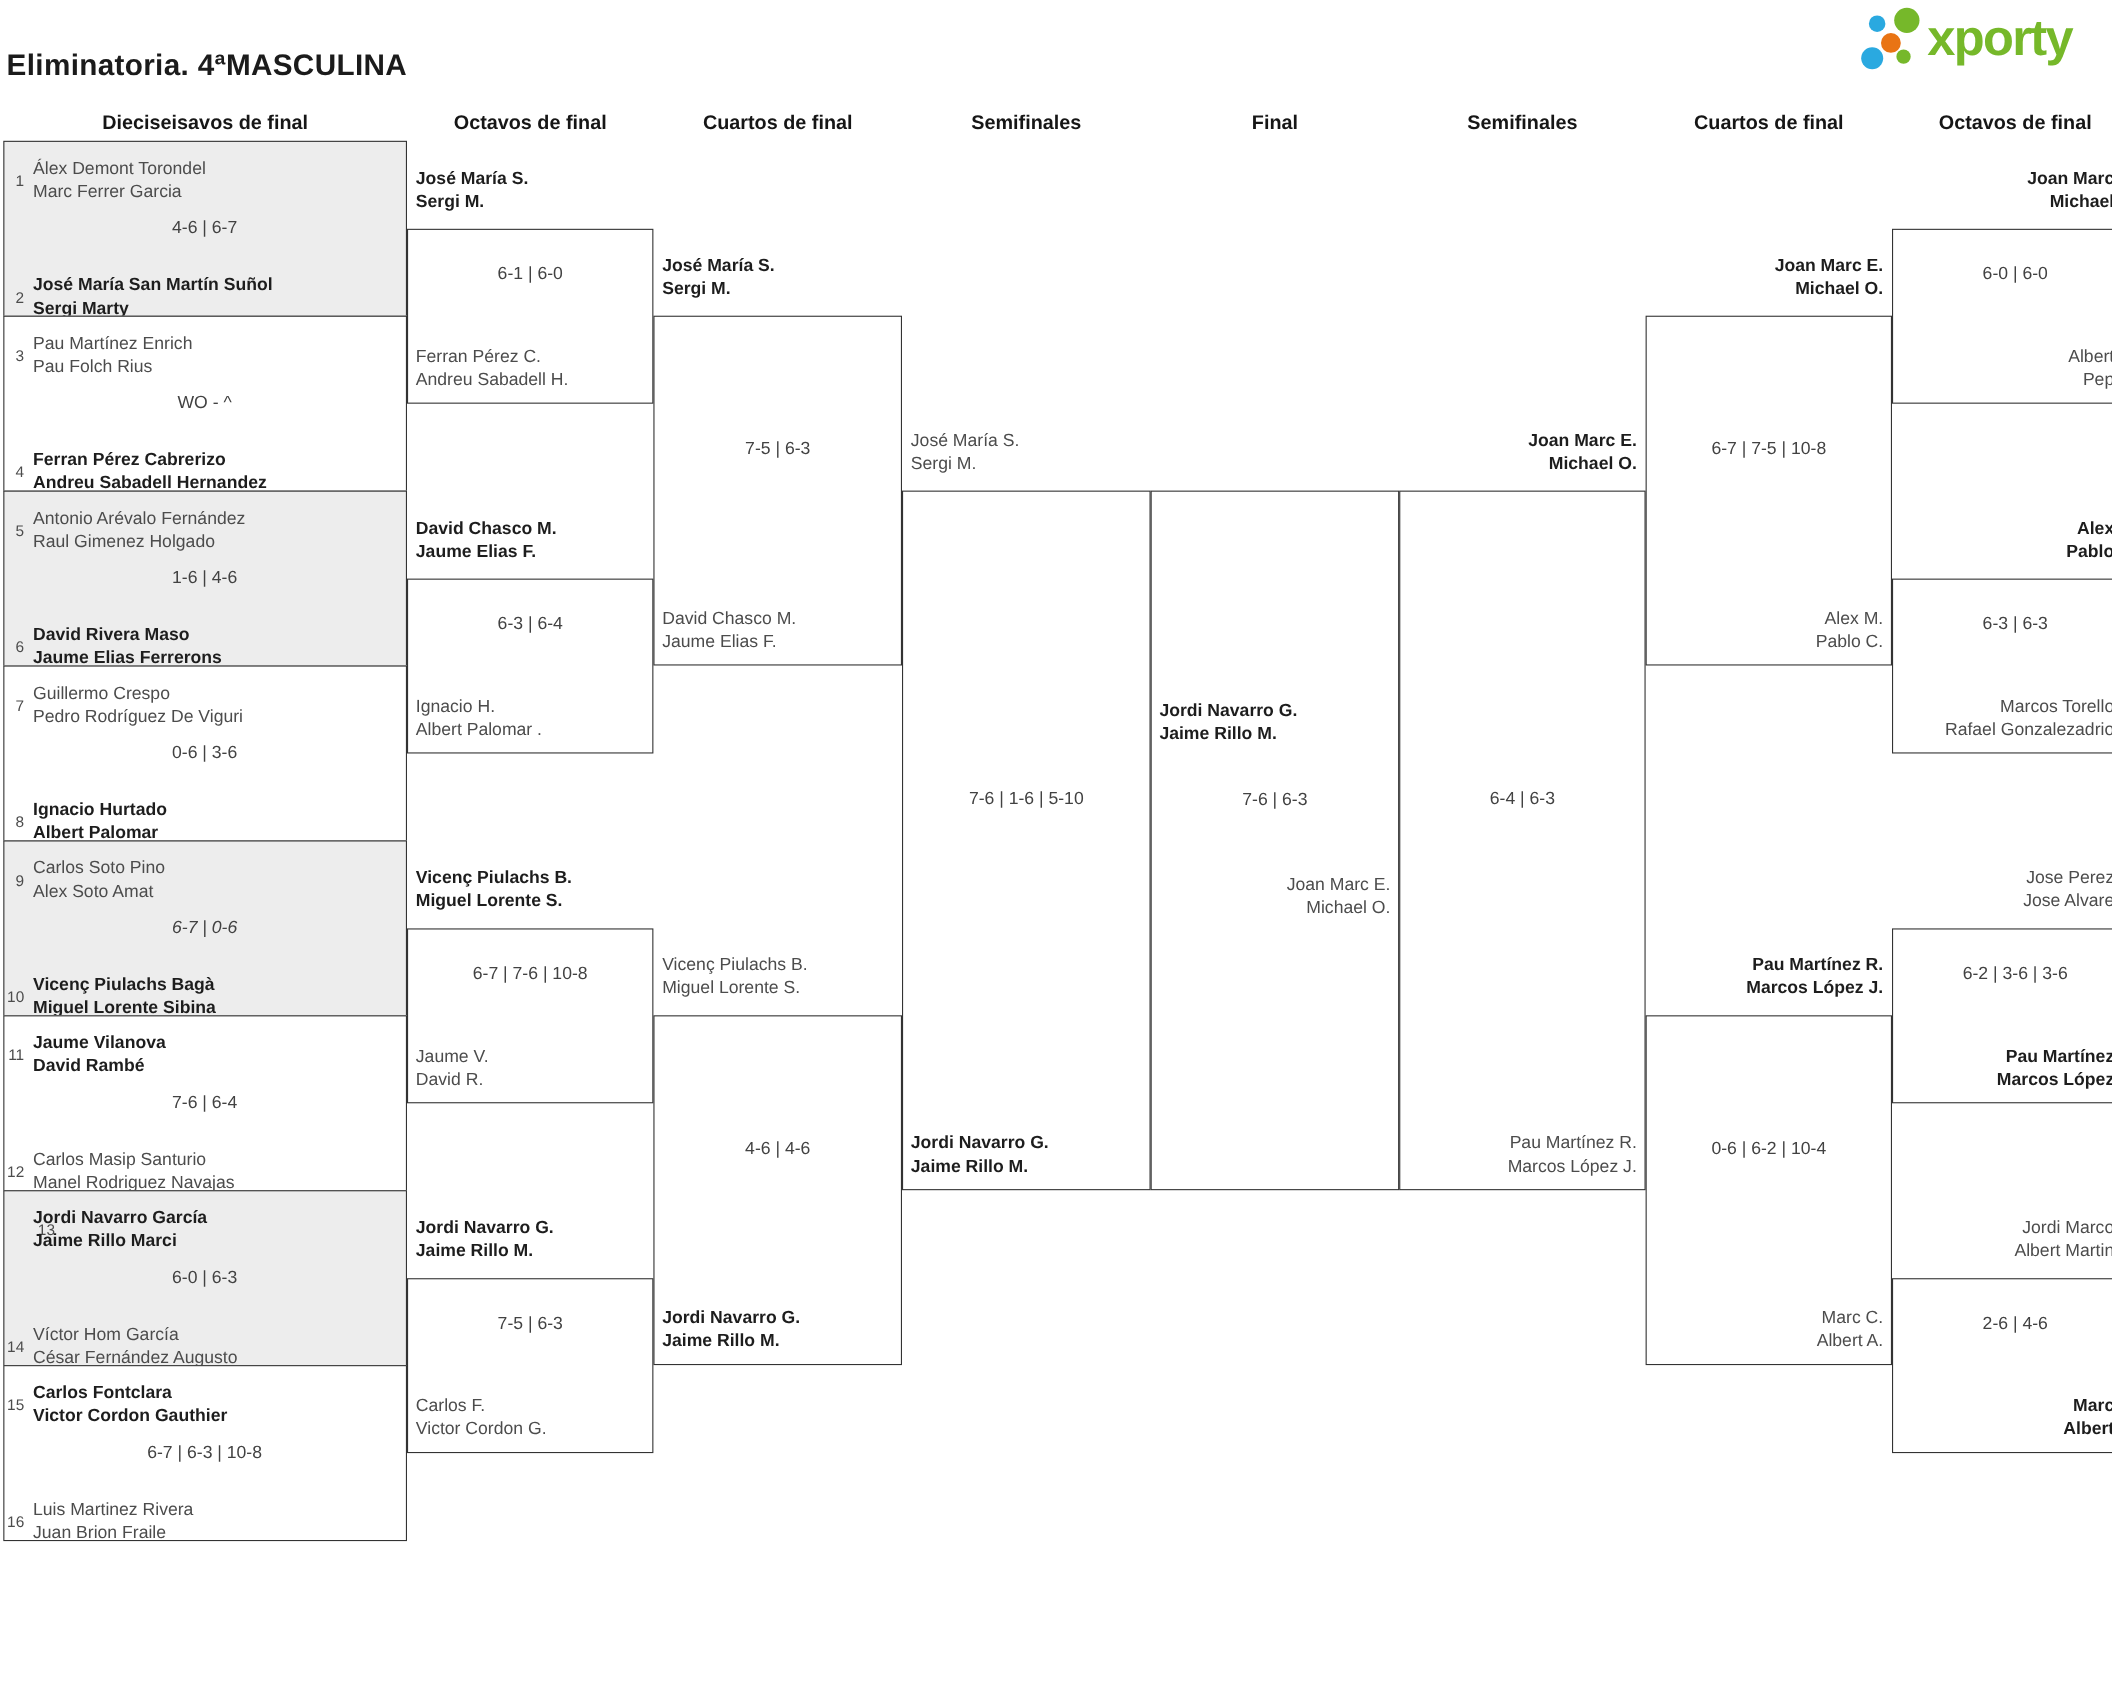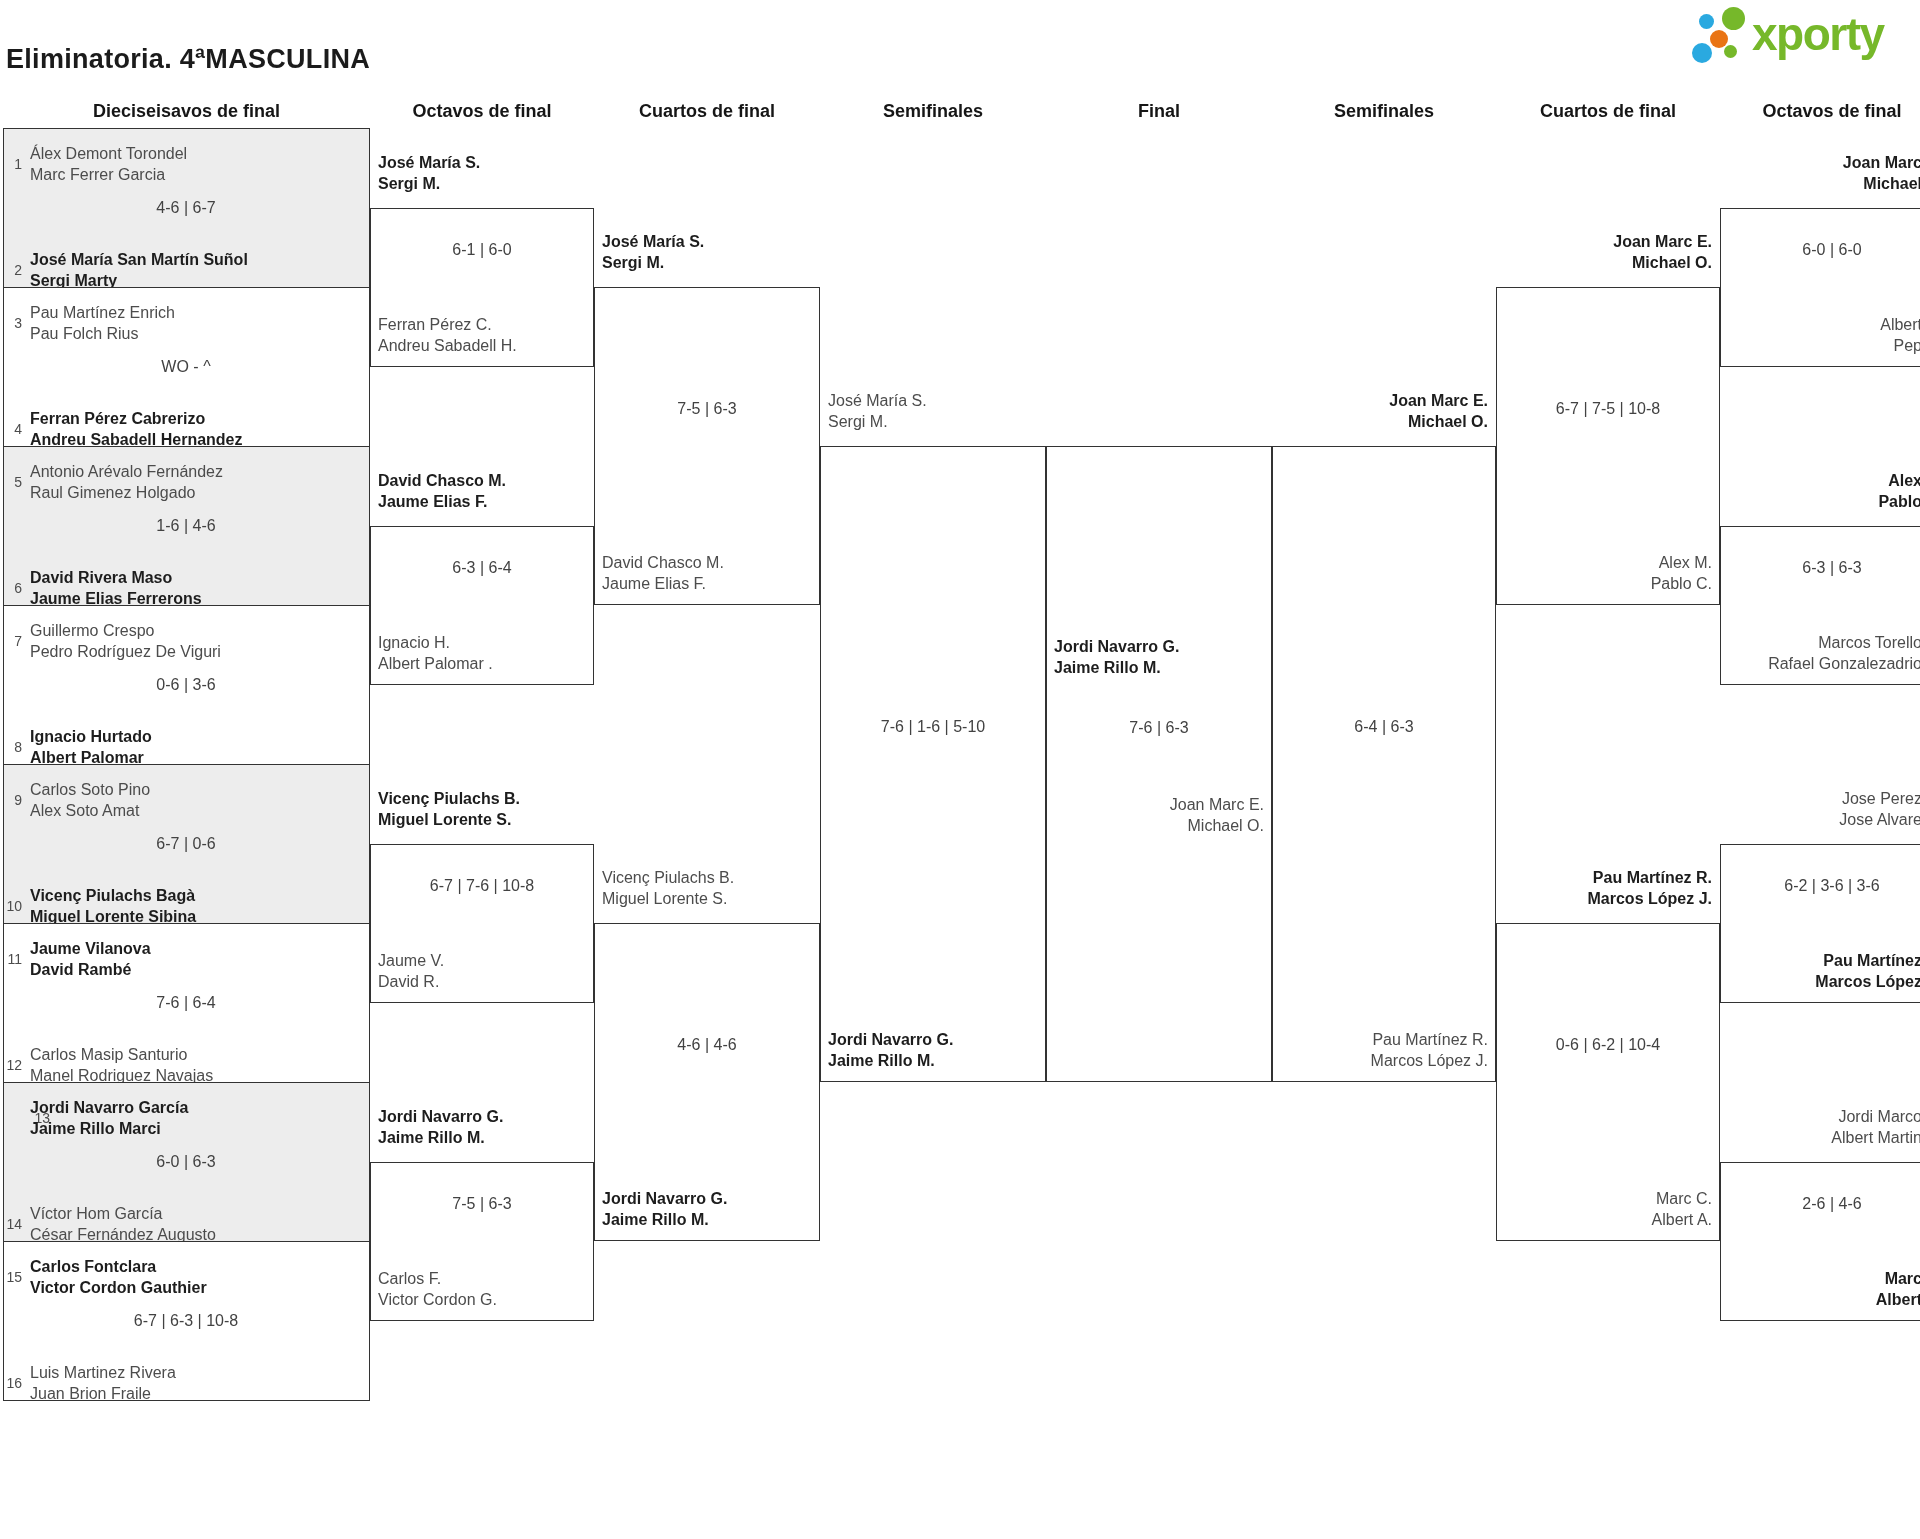--- a/index.html
+++ b/index.html
@@ -86,21 +86,21 @@
     <div class="nm b" style="left: 30px; top: 726px;">
       <div>Ignacio Hurtado</div>
       <div>Albert Palomar</div>
     </div>
     <div class="box pair shaded" style="left: 3px; top: 764px; width: 367px; height: 160px;"></div>
     <div class="seed" style="left: 0px; top: 779px;">9</div>
     <div class="nm" style="left: 30px; top: 779px;">
       <div>Carlos Soto Pino</div>
       <div>Alex Soto Amat</div>
     </div>
-    <div class="score" style="left: 186px; top: 833px;">6-7 | 0-6</div>
+    <div class="score" style="left: 186px; top: 833px; font-style: italic;">6-7 | 0-6</div>
     <div class="seed" style="left: 0px; top: 885px;">10</div>
     <div class="nm b" style="left: 30px; top: 885px;">
       <div>Vicenç Piulachs Bagà</div>
       <div>Miguel Lorente Sibina</div>
     </div>
     <div class="box pair" style="left: 3px; top: 923px; width: 367px; height: 160px;"></div>
     <div class="seed" style="left: 0px; top: 938px;">11</div>
     <div class="nm b" style="left: 30px; top: 938px;">
       <div>Jaume Vilanova</div>
       <div>David Rambé</div>

